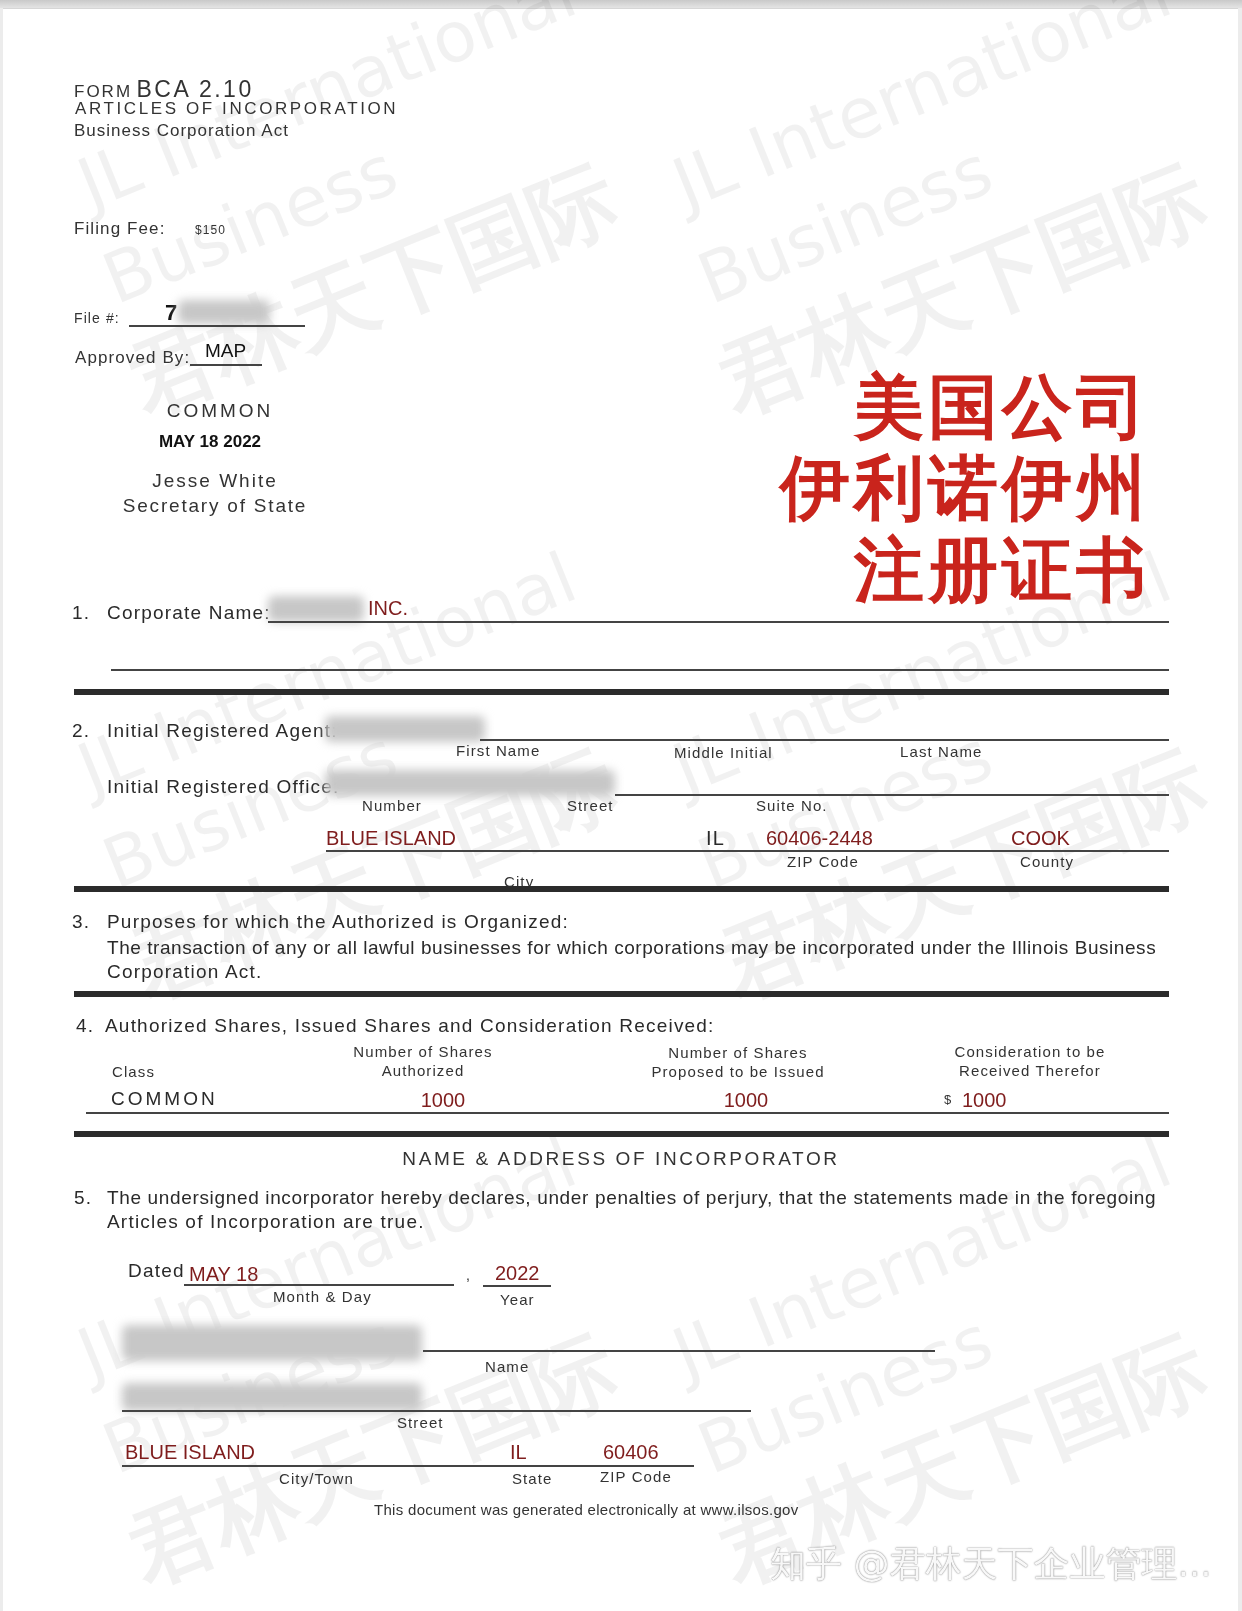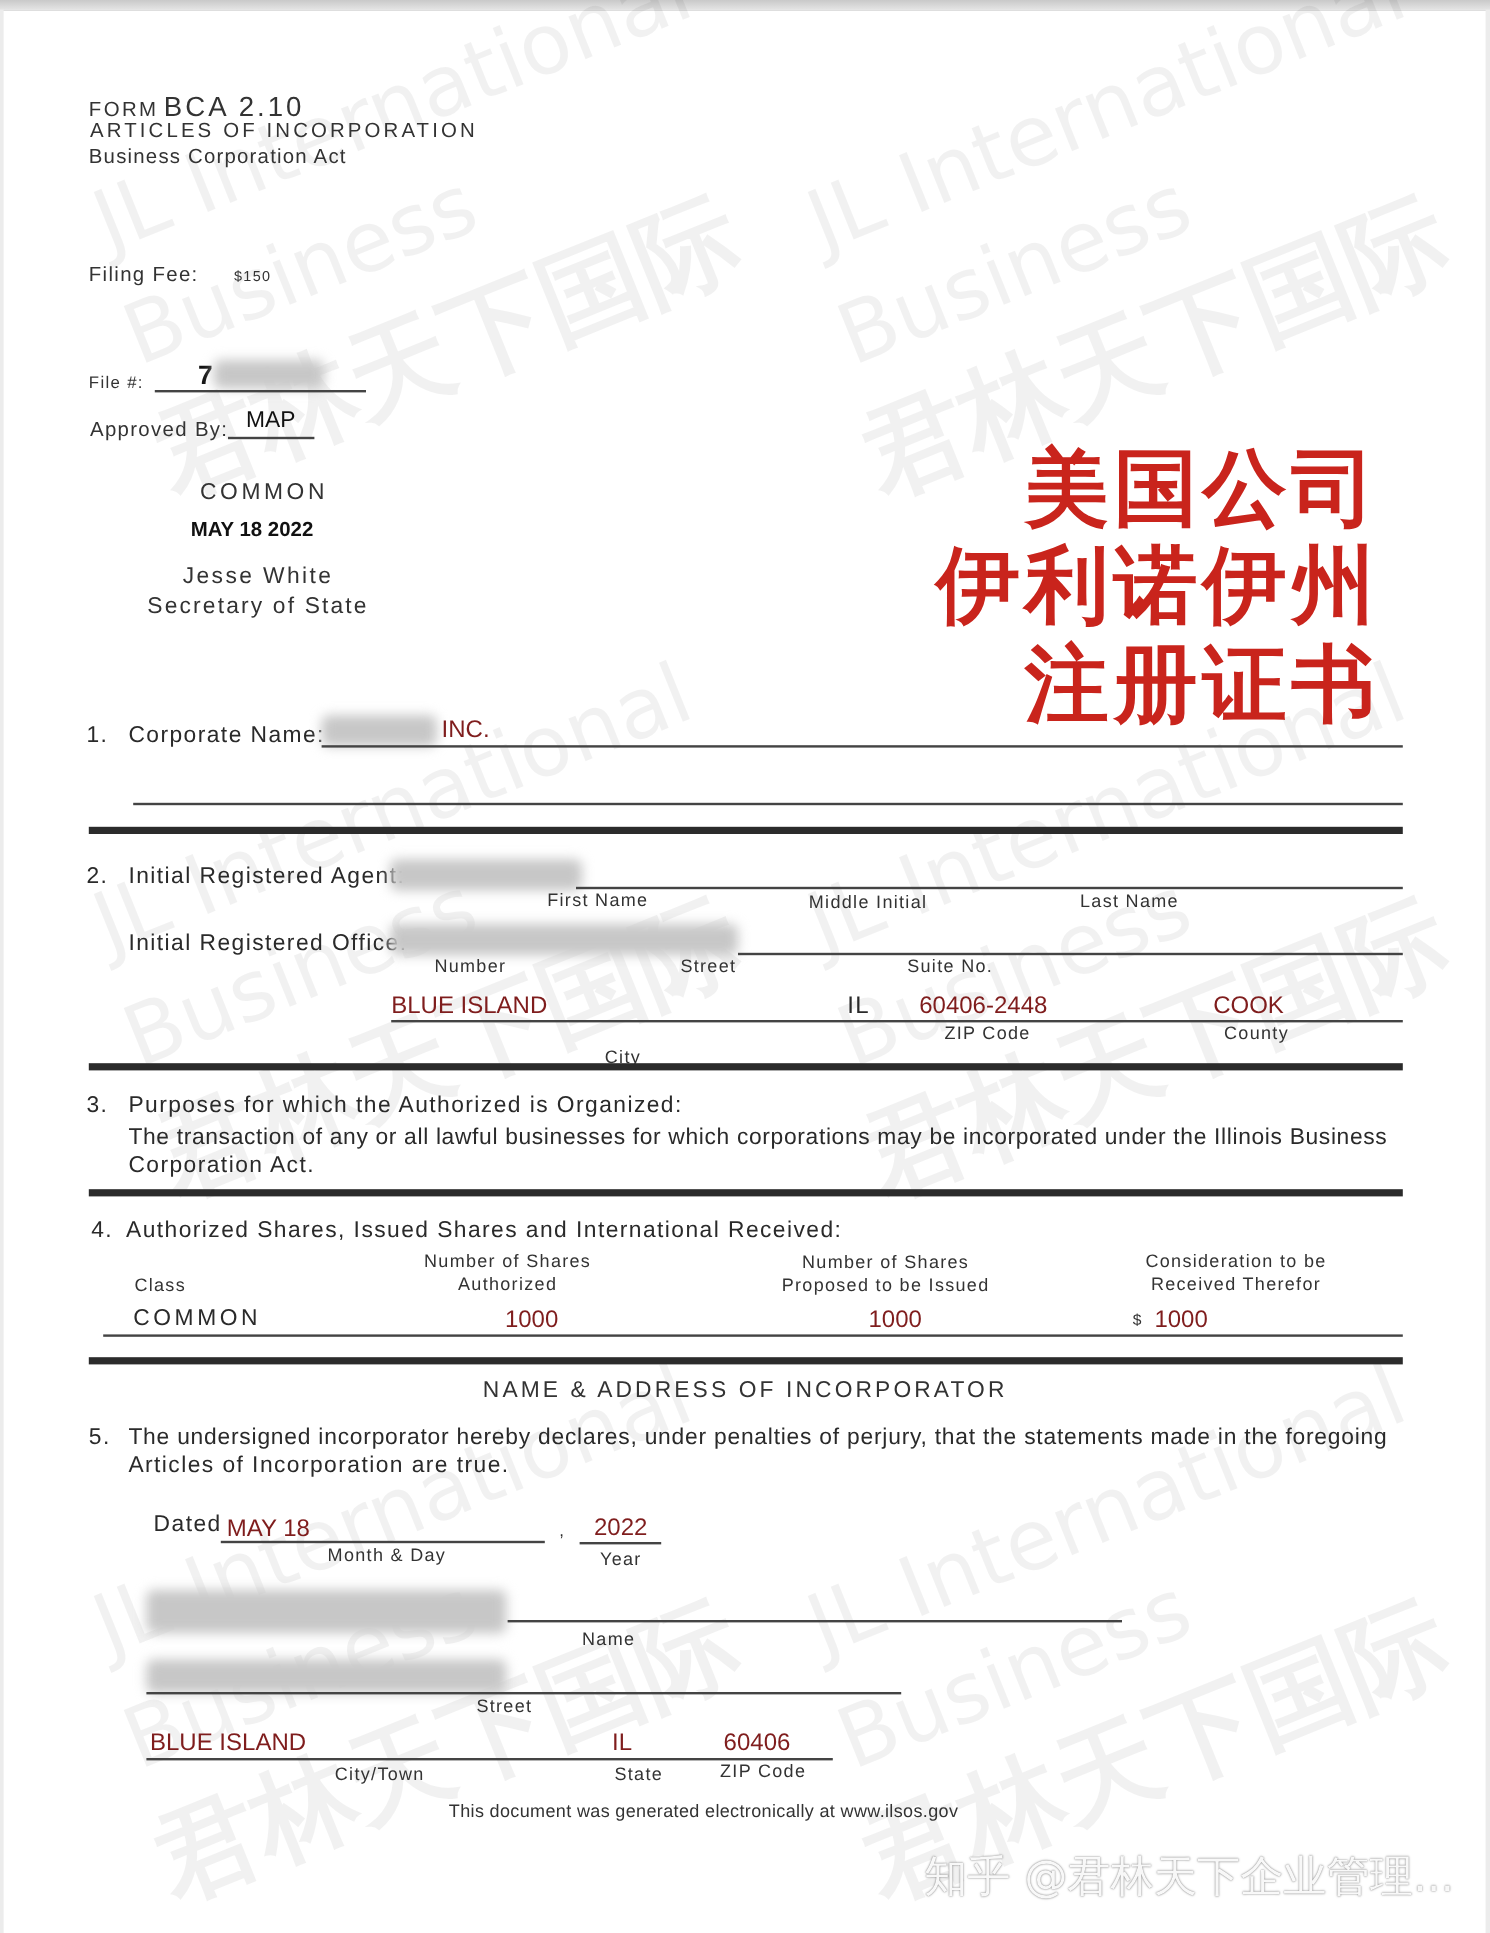--- a/index.html
+++ b/index.html
@@ -129,21 +129,21 @@
 <div class="abs small" style="left:1020px;top:853px;">County</div>
 <div class="thick" style="top:886px;"></div>
 
 <div class="abs lbl" style="left:72px;top:911px;">3.</div>
 <div class="abs lbl" style="left:107px;top:911px;">Purposes for which the Authorized is Organized:</div>
 <div class="abs lbl" style="left:107px;top:937px;font-size:19px;letter-spacing:0.55px;">The transaction of any or all lawful businesses for which corporations may be incorporated under the Illinois Business</div>
 <div class="abs lbl" style="left:107px;top:961px;">Corporation Act.</div>
 <div class="thick" style="top:991px;"></div>
 
 <div class="abs lbl" style="left:76px;top:1015px;">4.</div>
-<div class="abs lbl" style="left:105px;top:1015px;">Authorized Shares, Issued Shares and International Received:</div>
+<div class="abs lbl" style="left:105px;top:1015px;">Authorized Shares, Issued Shares and Consideration Received:</div>
 
 <div class="abs small" style="left:112px;top:1063px;">Class</div>
 <div class="abs small center" style="left:323px;width:200px;top:1043px;">Number of Shares</div>
 <div class="abs small center" style="left:323px;width:200px;top:1062px;">Authorized</div>
 <div class="abs small center" style="left:638px;width:200px;top:1044px;">Number of Shares</div>
 <div class="abs small center" style="left:638px;width:200px;top:1063px;">Proposed to be Issued</div>
 <div class="abs small center" style="left:930px;width:200px;top:1043px;">Consideration to be</div>
 <div class="abs small center" style="left:930px;width:200px;top:1062px;">Received Therefor</div>
 
 <div class="abs lbl" style="left:111px;top:1088px;font-size:19px;letter-spacing:3px;">COMMON</div>

